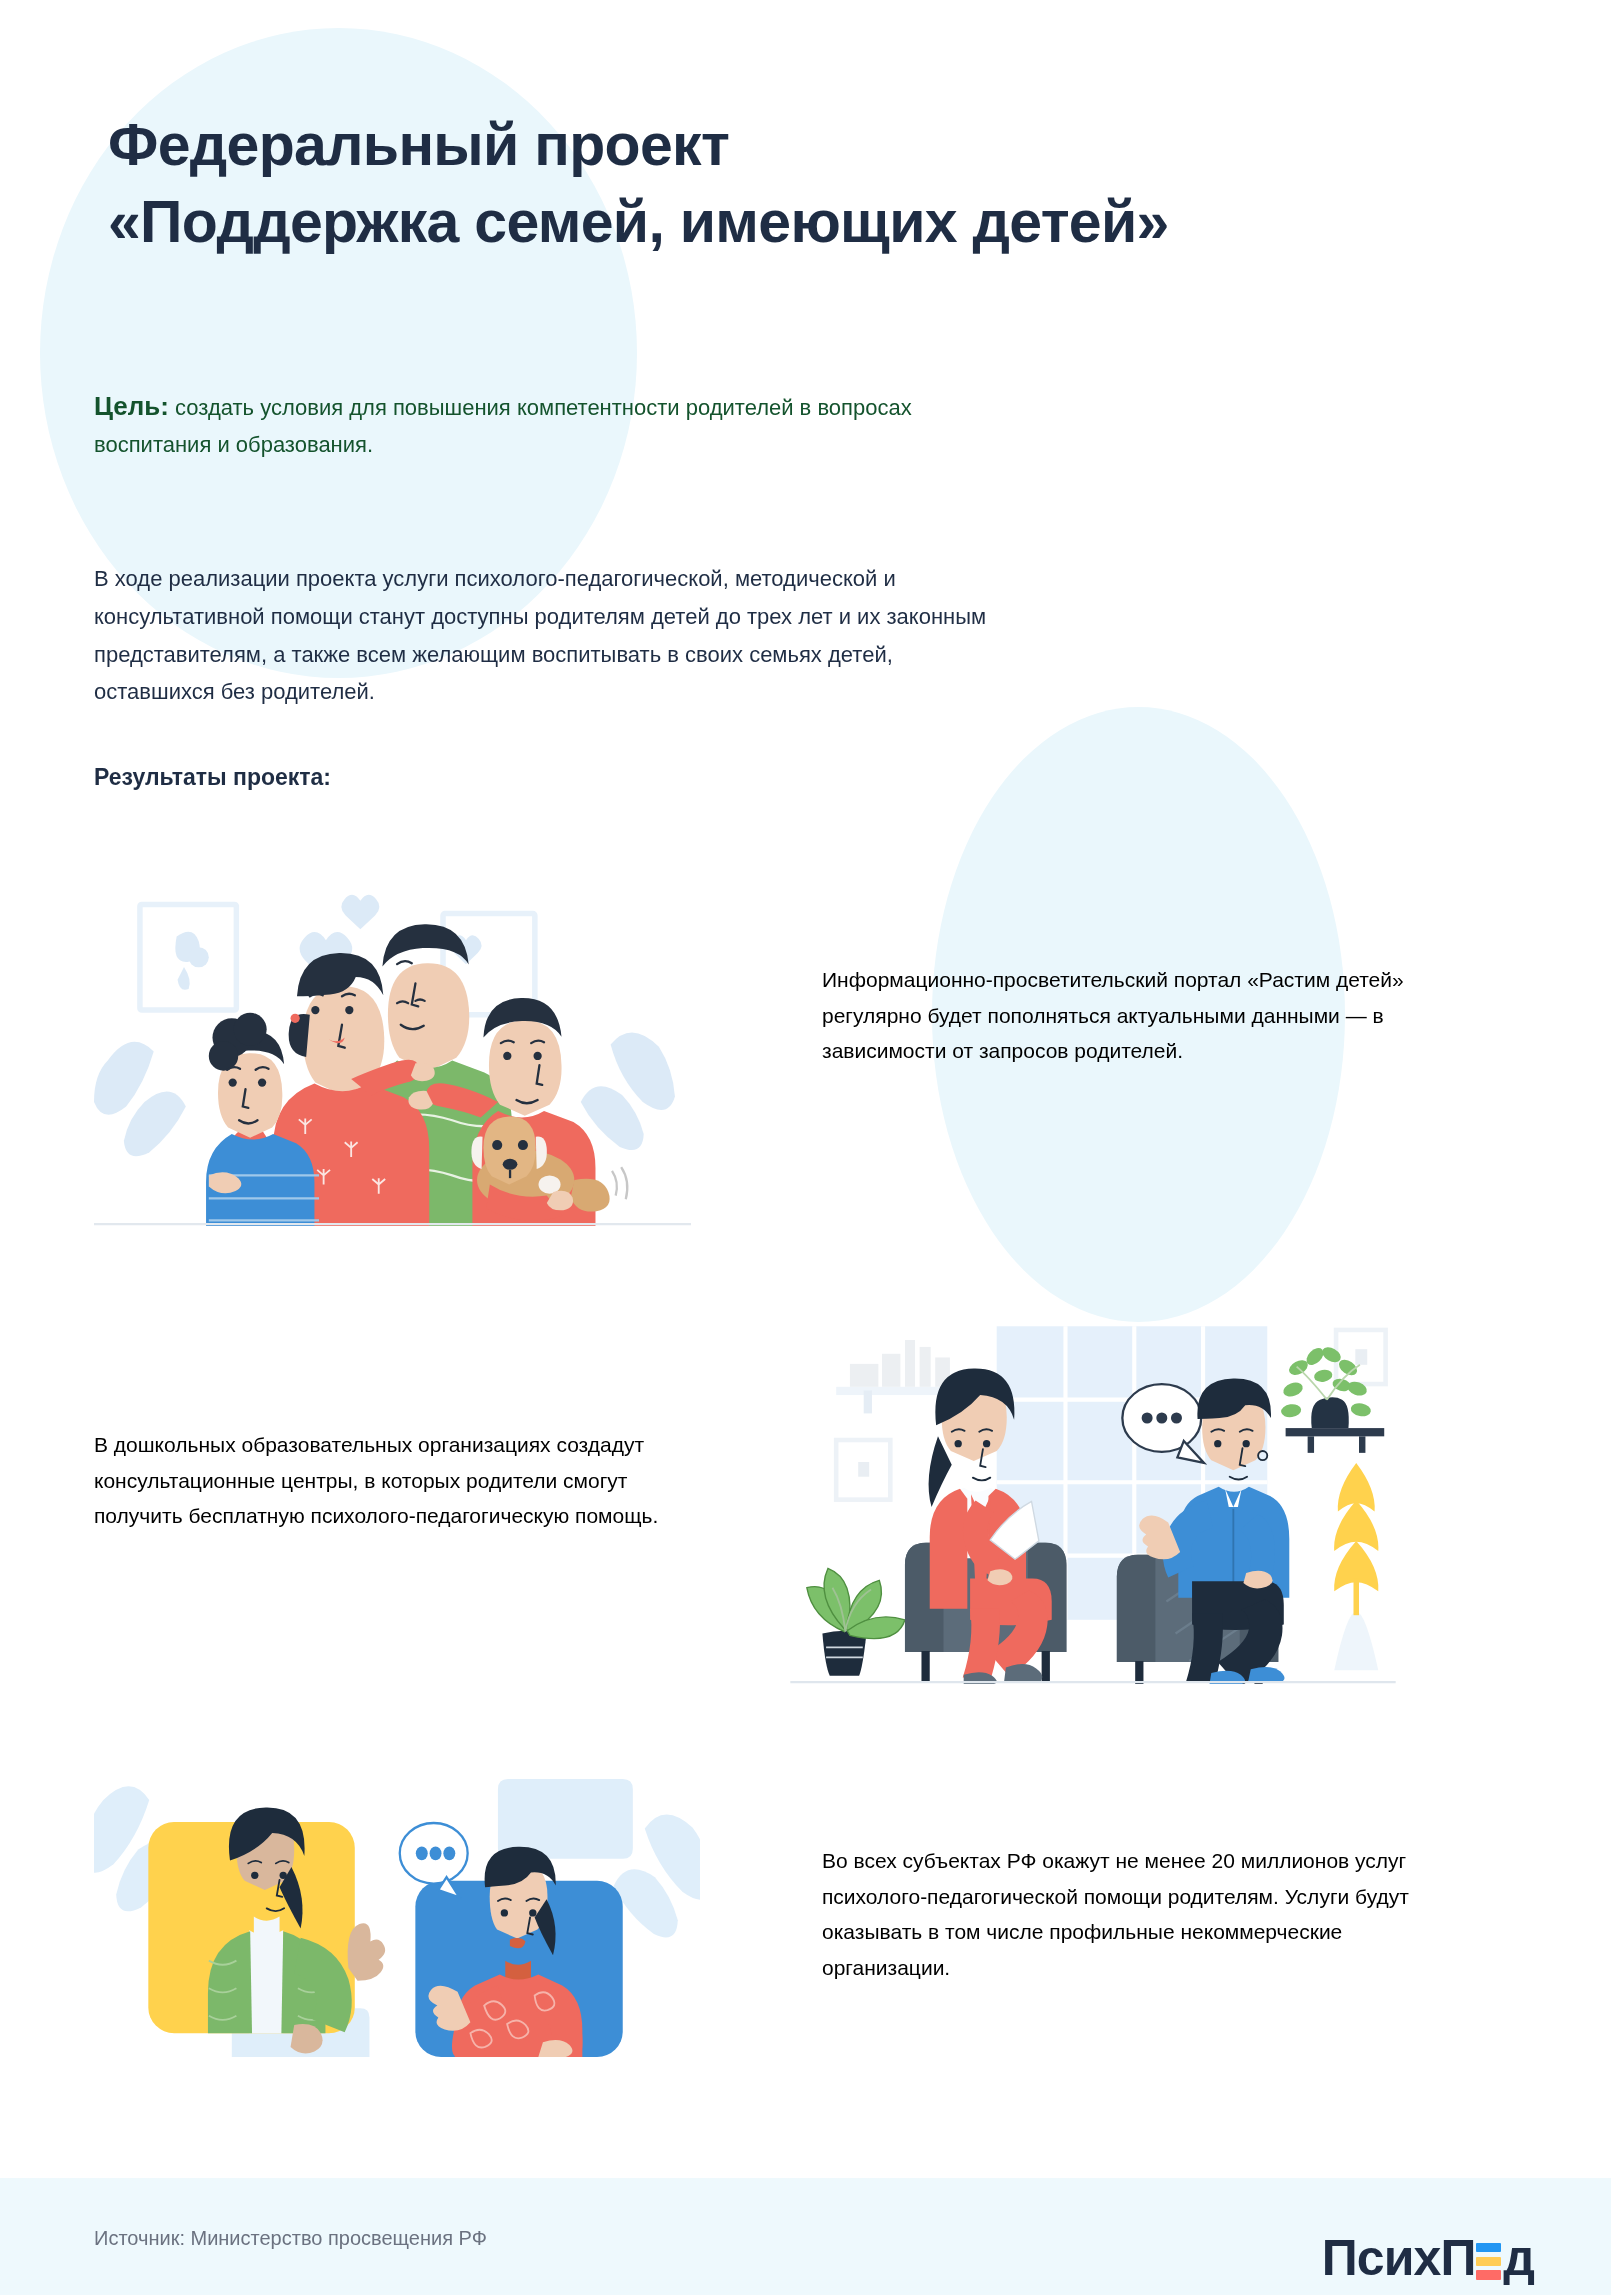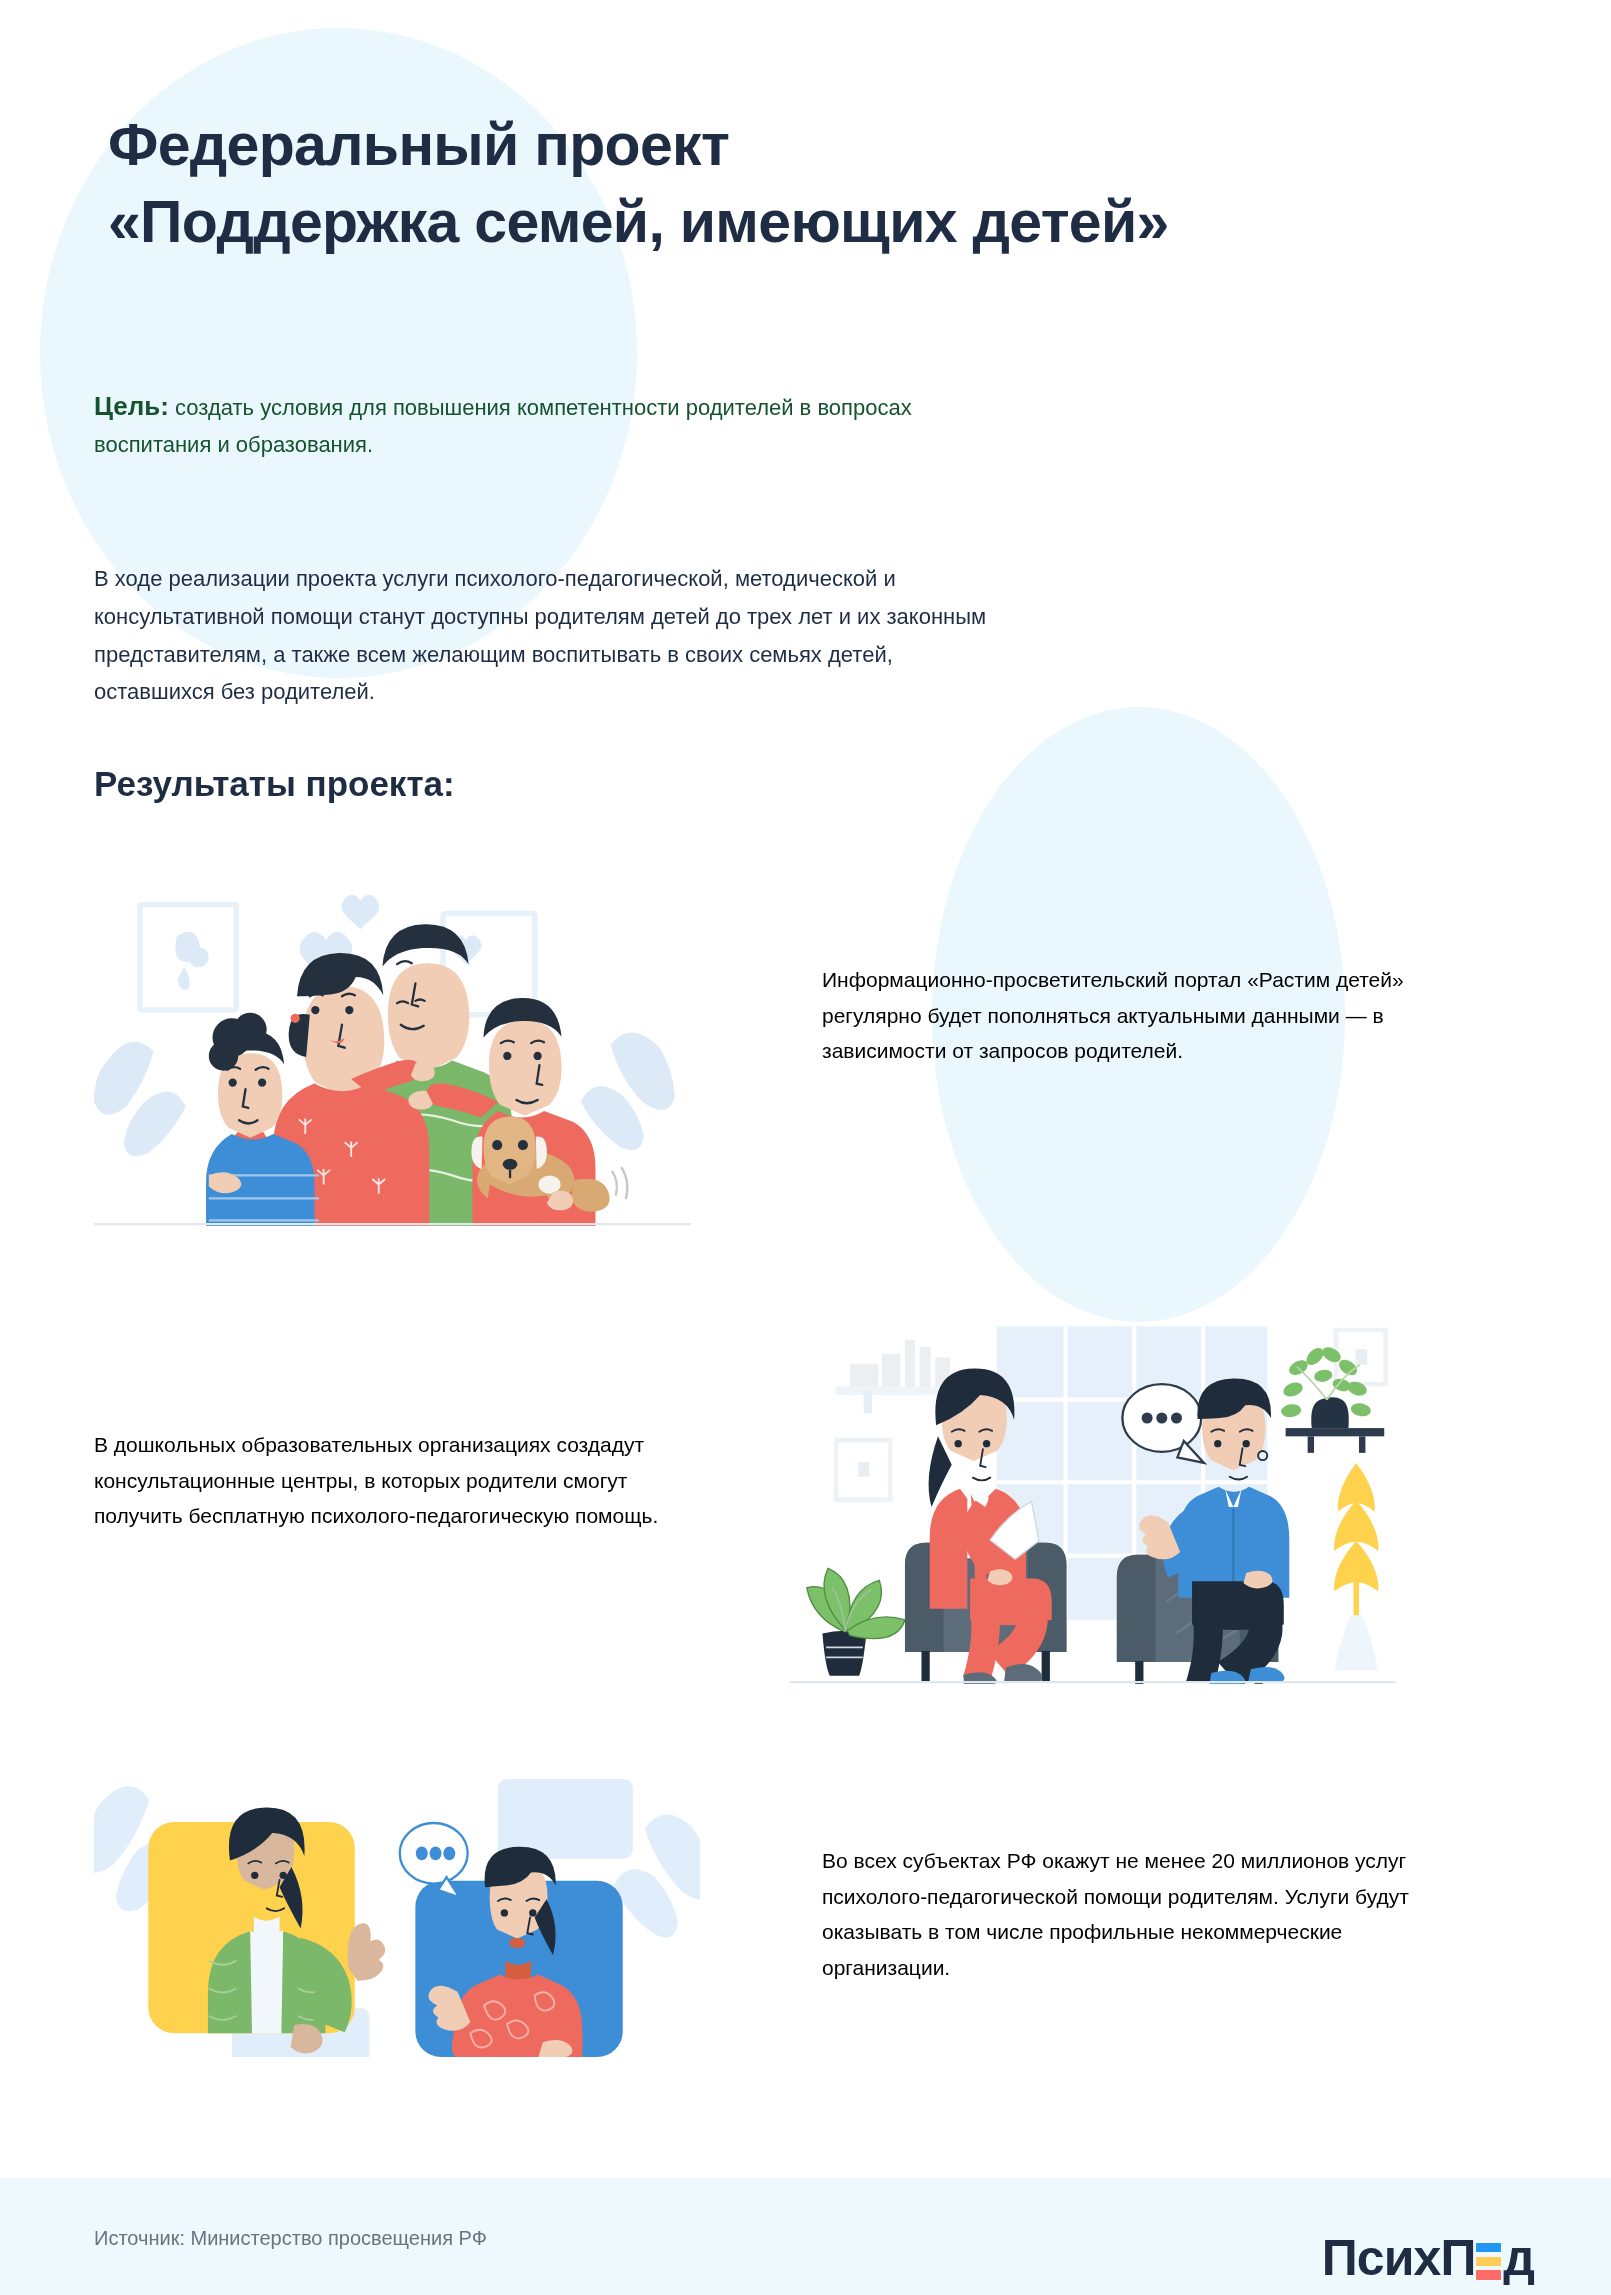--- a/index.html
+++ b/index.html
@@ -71,21 +71,21 @@
     font-size: 22px;
     line-height: 1.72;
     color: #1f2d44;
   }
 
   
   .results-heading {
     position: absolute;
     left: 94px;
     top: 764px;
-    font-size: 35px;
+    font-size: 23px;
     font-weight: 700;
     color: #1f2d44;
   }
 
   
   .result-text {
     position: absolute;
     font-size: 21px;
     line-height: 1.70;
     color: #000000;

